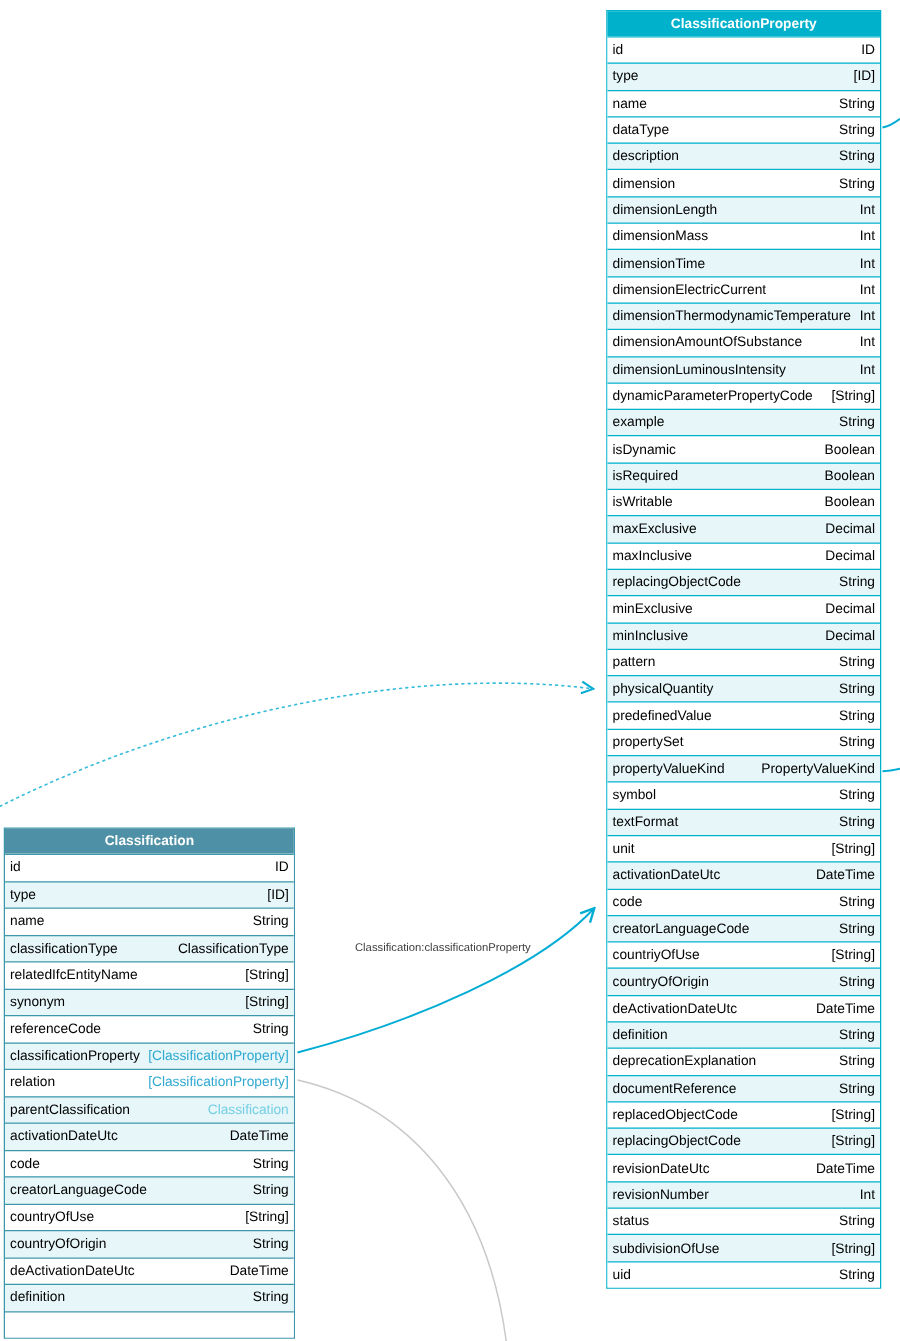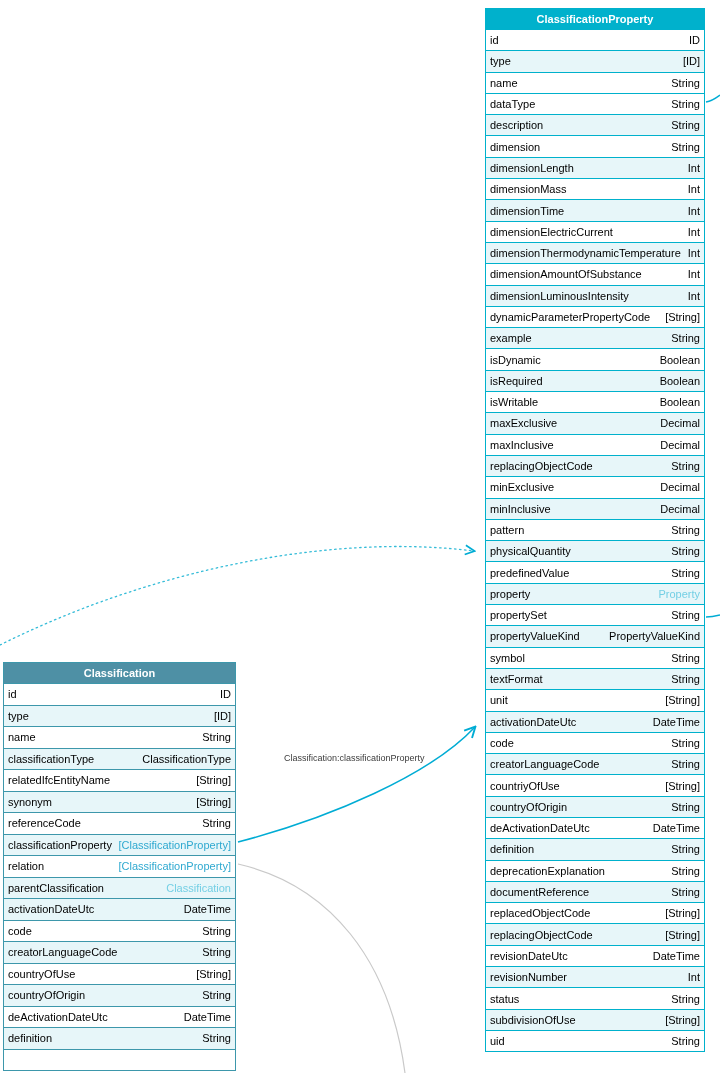--- a/index.html
+++ b/index.html
@@ -180,24 +180,20 @@
           <span class="ftype">String</span>
         </div>
         <div class="row alt">
           <span class="fname">physicalQuantity</span>
           <span class="ftype">String</span>
         </div>
         <div class="row">
           <span class="fname">predefinedValue</span>
           <span class="ftype">String</span>
         </div>
-        <div class="row alt">
-          <span class="fname">property</span>
-          <span class="ftype link-light">Property</span>
-        </div>
         <div class="row">
           <span class="fname">propertySet</span>
           <span class="ftype">String</span>
         </div>
         <div class="row alt">
           <span class="fname">propertyValueKind</span>
           <span class="ftype">PropertyValueKind</span>
         </div>
         <div class="row">
           <span class="fname">symbol</span>

